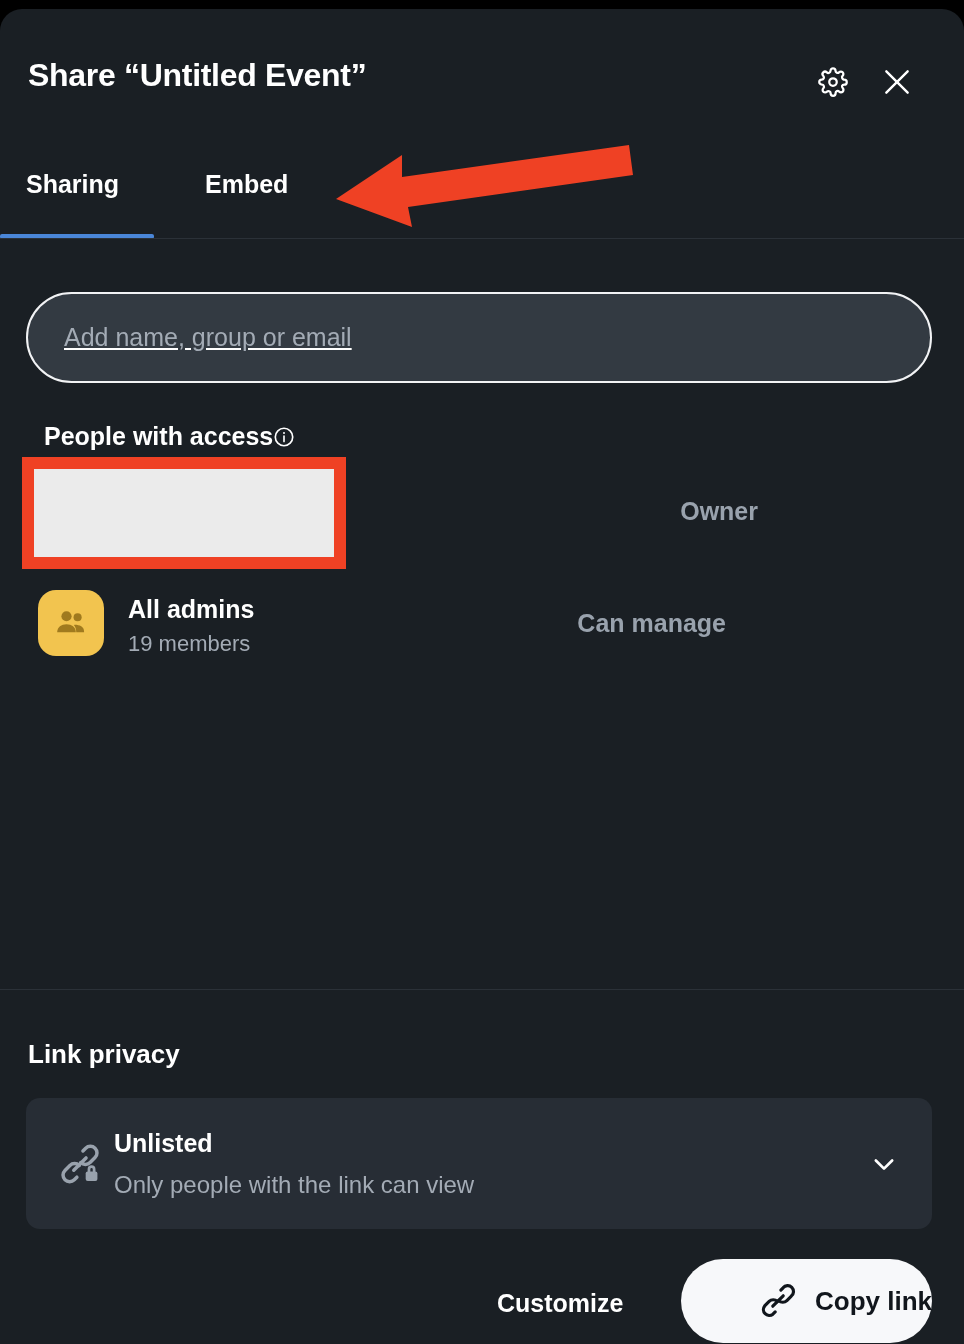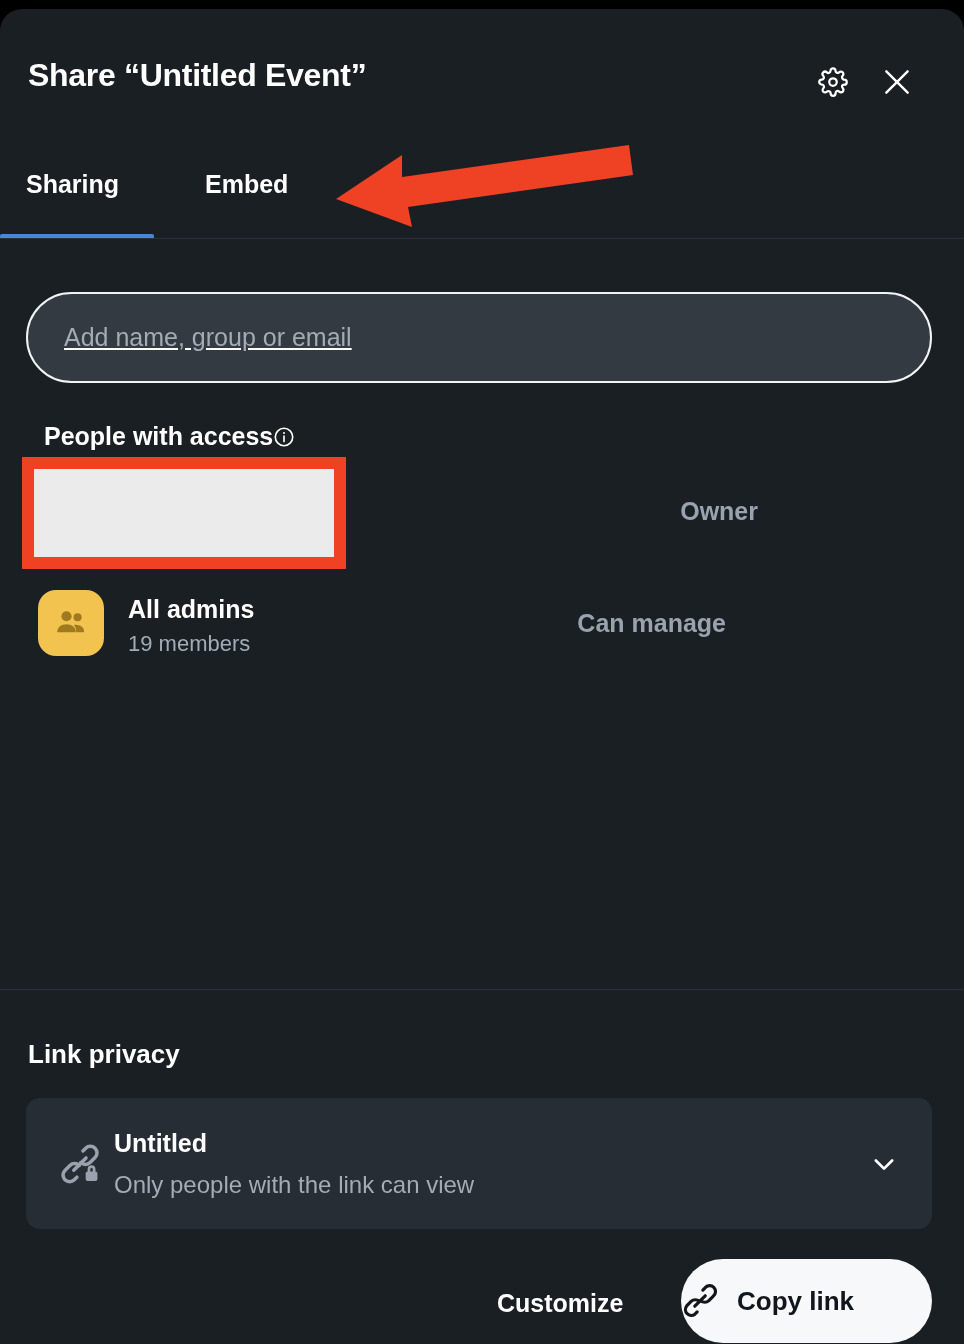--- a/index.html
+++ b/index.html
@@ -164,21 +164,21 @@
     font-size: 25px; font-weight: bold; color: #ffffff;
     background: none; border: none; cursor: pointer;
     font-family: "Liberation Sans", sans-serif;
     padding: 8px 10px;
   }
   .btn-copy {
     position: absolute; left: 681px; top: 1250px;
     width: 251px; height: 84px;
     background: #f7f8fa;
     border: none; border-radius: 42px;
-    display: flex; align-items: center; justify-content: flex-start;
+    display: flex; align-items: center; justify-content: flex-end;
     gap: 18px; cursor: pointer;
     font-family: "Liberation Sans", sans-serif;
   }
   .btn-copy span {
     font-size: 26px; font-weight: bold; color: #11161c;
   }
 
   
   #annot-arrow {
     position: absolute; left: 336px; top: 118px;
@@ -256,21 +256,21 @@
   <div class="lp-card">
     <div class="lp-icon">
       <svg width="44" height="44" viewBox="0 0 24 24" fill="none" stroke="#99a2ad" stroke-width="1.9" stroke-linecap="round">
         <path d="M13.6 4.9l1.5-1.5a3.6 3.6 0 1 1 5.1 5.1l-2.7 2.7a3.6 3.6 0 0 1-5.1 0"></path>
         <path d="M10.3 19.2l-1.4 1.4a3.6 3.6 0 0 1-5.1-5.1l2.7-2.7a3.6 3.6 0 0 1 5.1 0"></path>
         <line x1="8.6" y1="15.4" x2="15.3" y2="8.7"></line>
         <rect x="15.1" y="16.1" width="6.4" height="5.2" rx="1.1" fill="#99a2ad" stroke="none"></rect>
         <path d="M16.9 16.1v-1.3a1.4 1.4 0 0 1 2.8 0v1.3" stroke-width="1.5"></path>
       </svg>
     </div>
-    <div class="lp-name">Untitled</div>
+    <div class="lp-name">Unlisted</div>
     <div class="lp-desc">Only people with the link can view</div>
     <div class="lp-chevron">
       <svg width="28" height="28" viewBox="0 0 24 24" fill="none" stroke="#ffffff" stroke-width="2.3" stroke-linecap="round" stroke-linejoin="round">
         <polyline points="5,9 12,16 19,9"></polyline>
       </svg>
     </div>
   </div>
 
   <button class="btn-customize">Customize</button>
 

